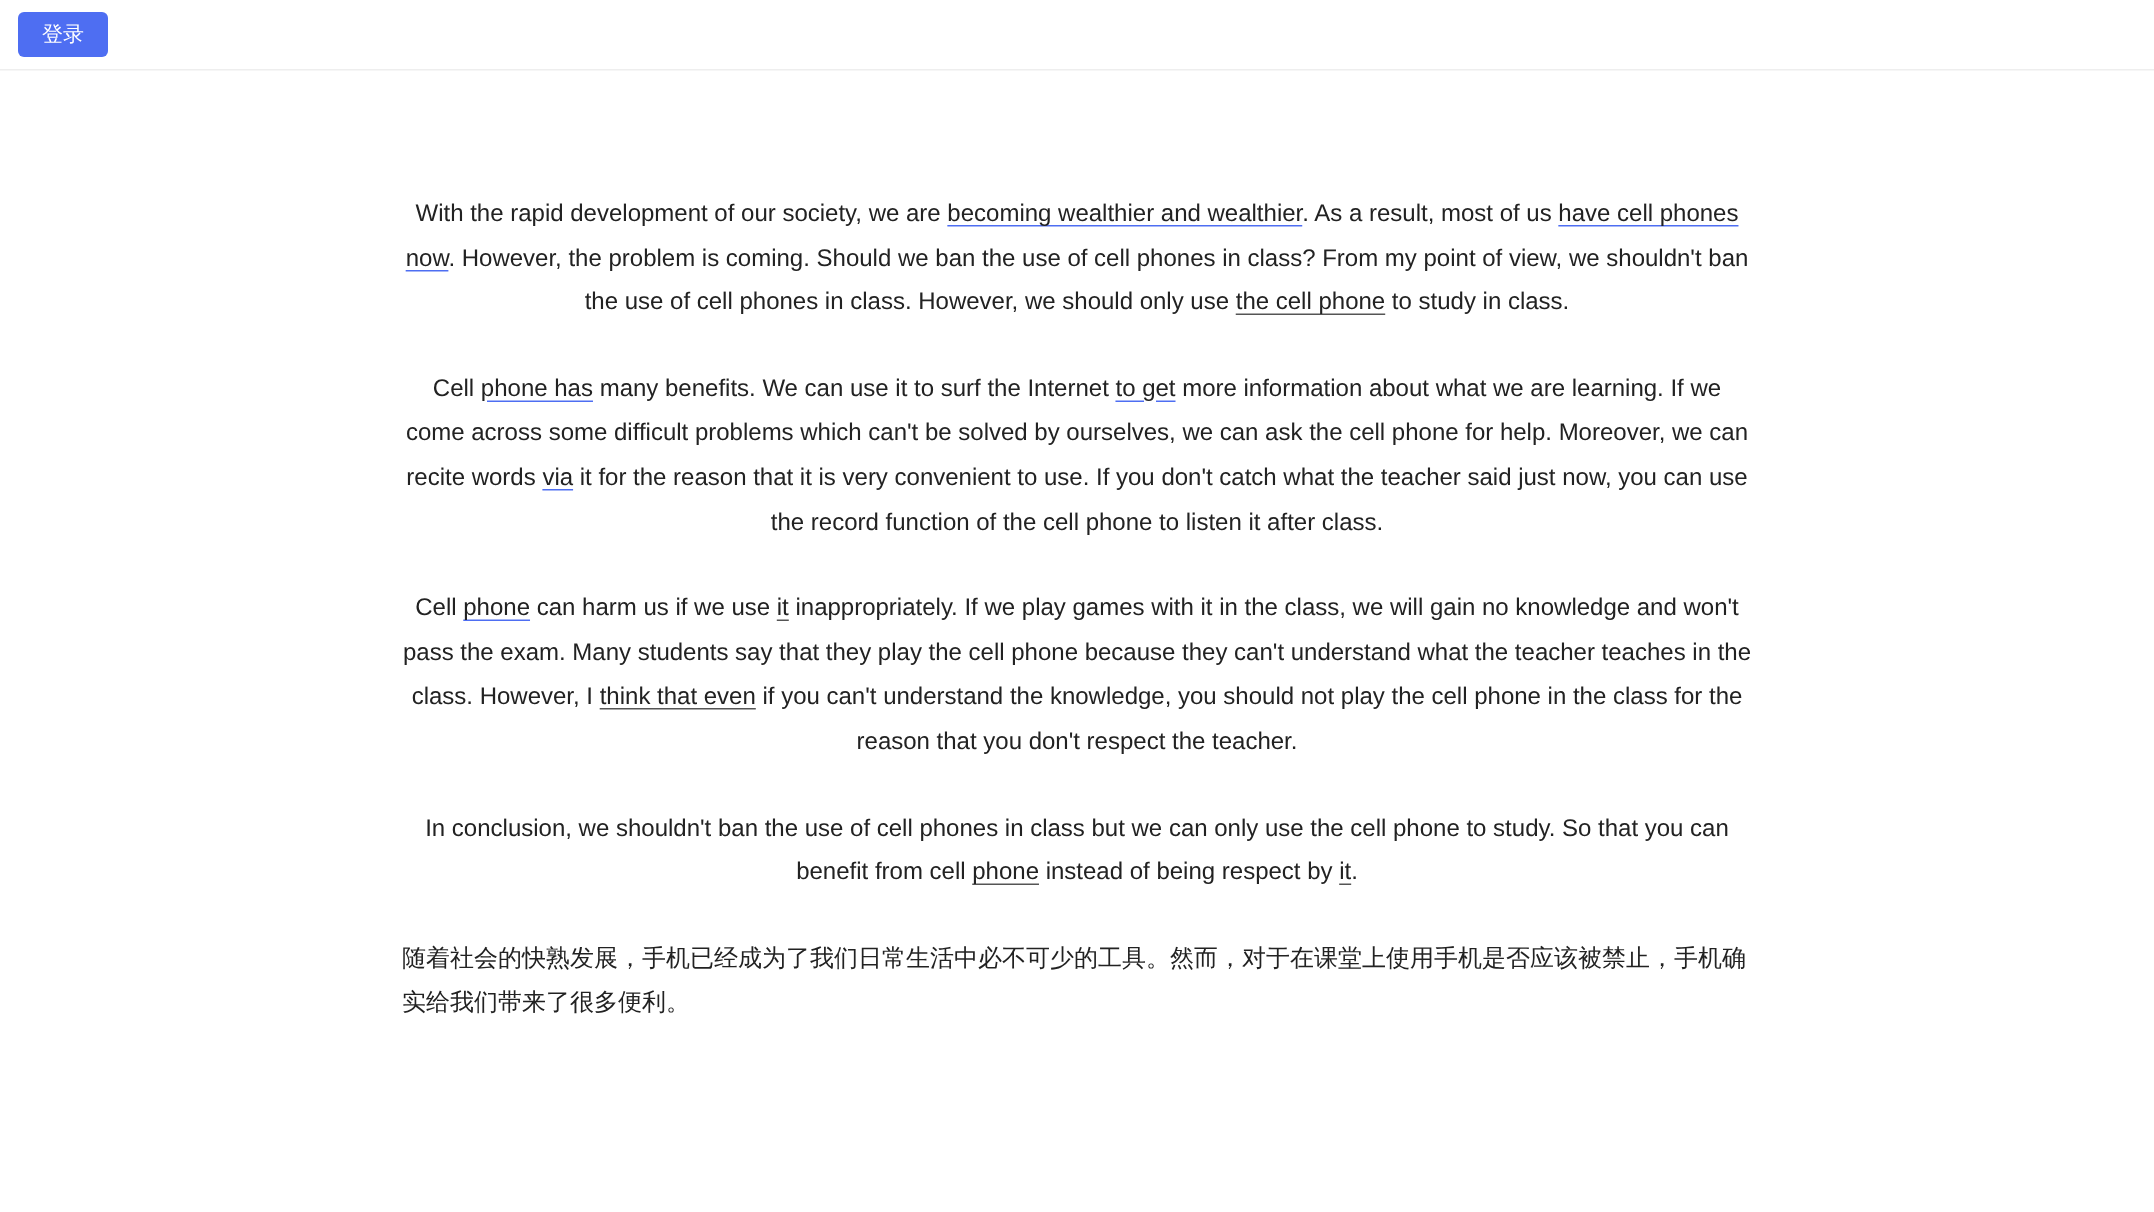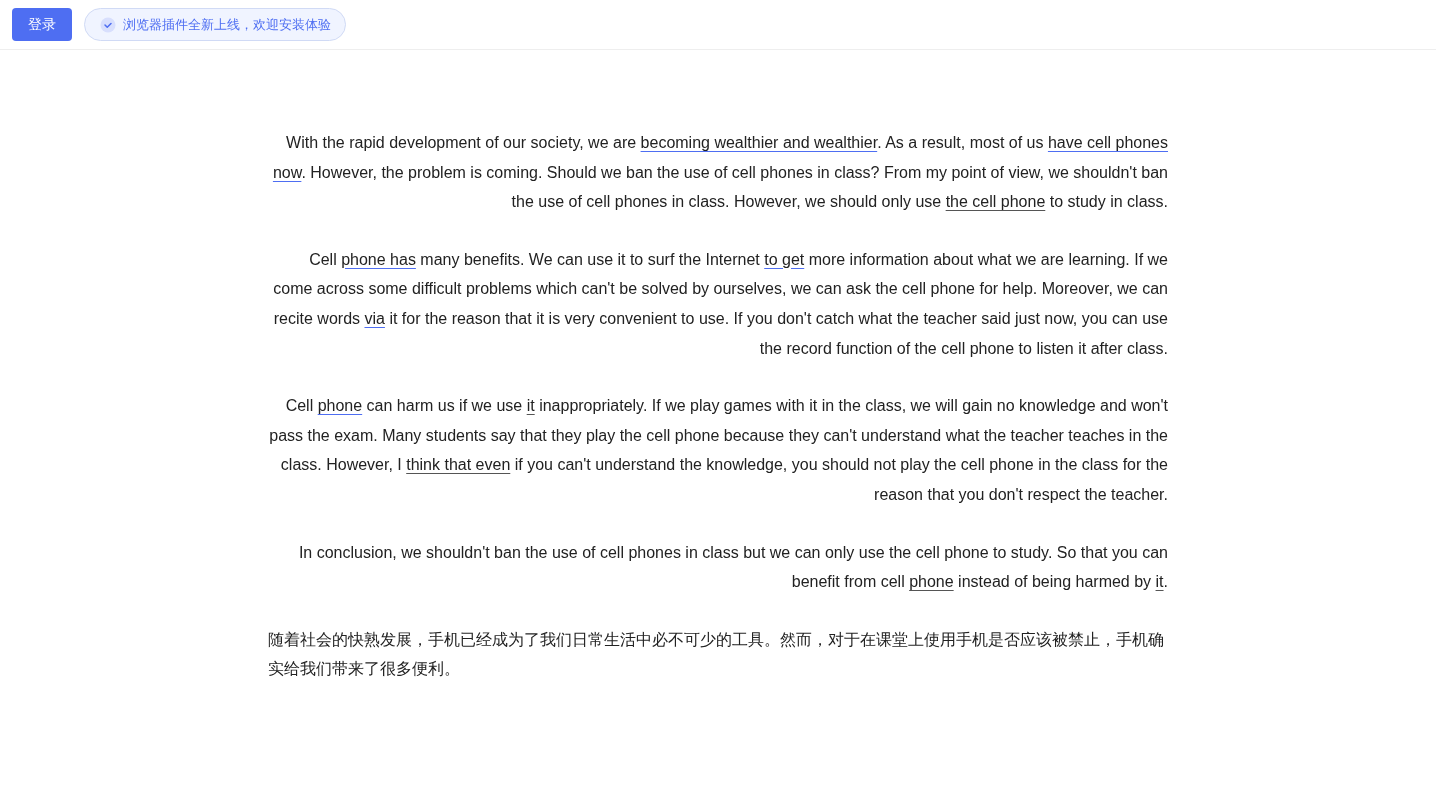--- a/index.html
+++ b/index.html
@@ -68,21 +68,21 @@
 
     .article {
       padding: 20px 0;
     }
 
     .paragraph {
       margin-bottom: 28px;
       font-size: 16px;
       line-height: 1.85;
       color: #222;
-      text-align: right;
+      text-align: center;
     }
 
     
     .underline-blue {
       text-decoration: underline;
       text-decoration-color: #4e6ef2;
       text-underline-offset: 3px;
     }
 
     .underline-thin {
@@ -96,45 +96,38 @@
       line-height: 1.85;
       color: #222;
       margin-bottom: 28px;
     }
   </style>
 </head>
 <body>
 
 <div class="topbar">
   <button class="login-btn">登录</button>
-  <div class="plugin-banner">
-    <svg class="plugin-icon" viewBox="0 0 24 24" fill="none" xmlns="http://www.w3.org/2000/svg">
-      <circle cx="12" cy="12" r="10" fill="#4e6ef2" opacity="0.15"></circle>
-      <path d="M8 12l3 3 5-5" stroke="#4e6ef2" stroke-width="2" stroke-linecap="round" stroke-linejoin="round"></path>
-    </svg>
-    <span>浏览器插件全新上线，欢迎安装体验</span>
-  </div>
 </div>
 
 <div class="content">
   <div class="article">
 
     <p class="paragraph">
       <span>With the rapid development of our society, we are </span><span class="underline-blue">becoming wealthier and wealthier</span><span>. As a result, most of us </span><span class="underline-blue">have cell phones now</span><span>. However, the problem is coming. Should we ban the use of cell phones in class? From my point of view, we shouldn't ban the use of cell phones in class. However, we should only use </span><span class="underline-thin">the cell phone</span><span> to study in class.</span>
     </p>
 
     <p class="paragraph">
       <span>Cell </span><span class="underline-blue">phone has</span><span> many benefits. We can use it to surf the Internet </span><span class="underline-blue">to get</span><span> more information about what we are learning. If we come across some difficult problems which can't be solved by ourselves, we can ask the cell phone for help. Moreover, we can recite words </span><span class="underline-blue">via</span><span> it for the reason that it is very convenient to use. If you don't catch what the teacher said just now, you can use the record function of the cell phone to listen it after class.</span>
     </p>
 
     <p class="paragraph">
       <span>Cell </span><span class="underline-blue">phone</span><span> can harm us if we use </span><span class="underline-thin">it</span><span> inappropriately. If we play games with it in the class, we will gain no knowledge and won't pass the exam. Many students say that they play the cell phone because they can't understand what the teacher teaches in the class. However, I </span><span class="underline-thin">think that even</span><span> if you can't understand the knowledge, you should not play the cell phone in the class for the reason that you don't respect the teacher.</span>
     </p>
 
     <p class="paragraph">
-      <span>In conclusion, we shouldn't ban the use of cell phones in class but we can only use the cell phone to study. So that you can benefit from cell </span><span class="underline-thin">phone</span><span> instead of being harmed by </span><span class="underline-thin">it</span><span>.</span>
+      <span>In conclusion, we shouldn't ban the use of cell phones in class but we can only use the cell phone to study. So that you can benefit from cell </span><span class="underline-thin">phone</span><span> instead of being respect by </span><span class="underline-thin">it</span><span>.</span>
     </p>
 
     <p class="chinese-para">随着社会的快熟发展，手机已经成为了我们日常生活中必不可少的工具。然而，对于在课堂上使用手机是否应该被禁止，手机确实给我们带来了很多便利。</p>
 
 
   </div>
 </div>
 
 </body></html>

